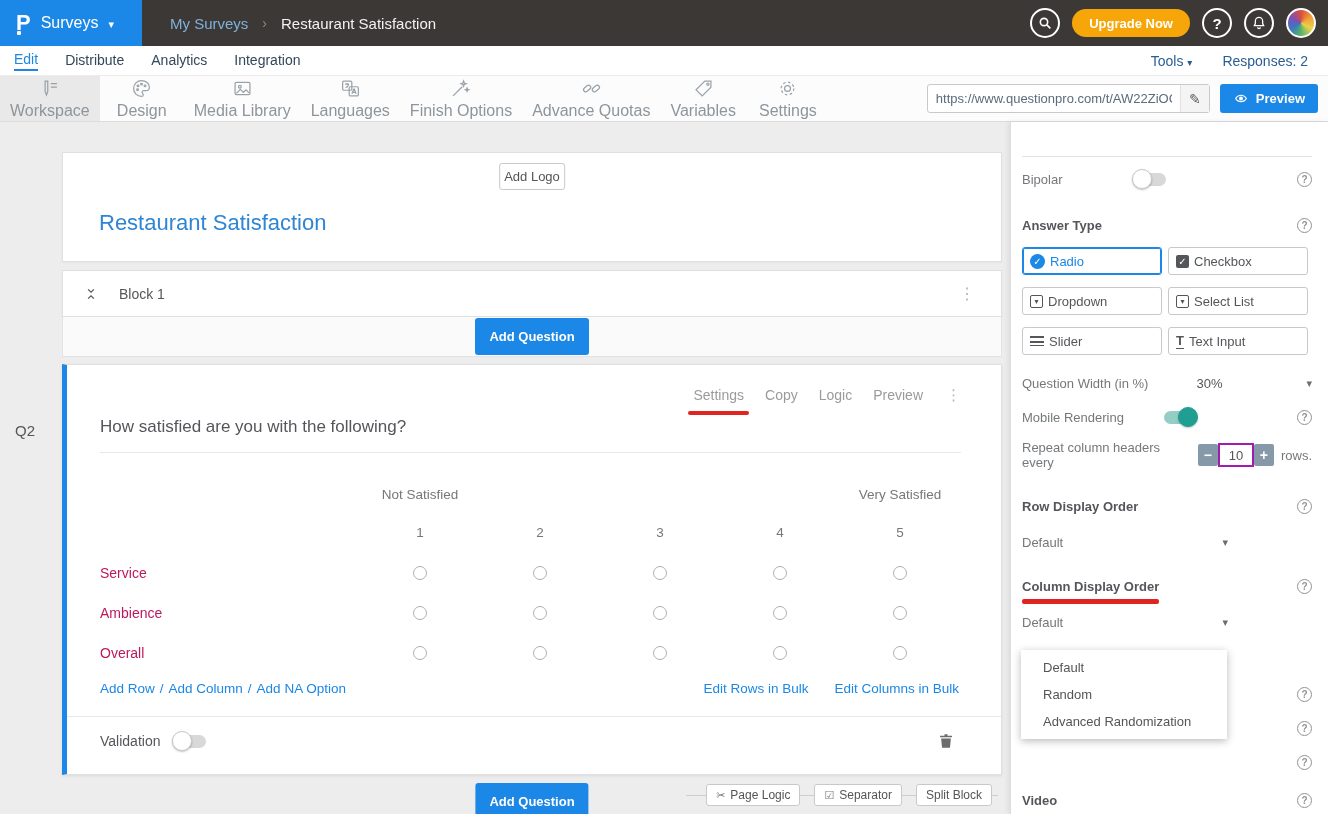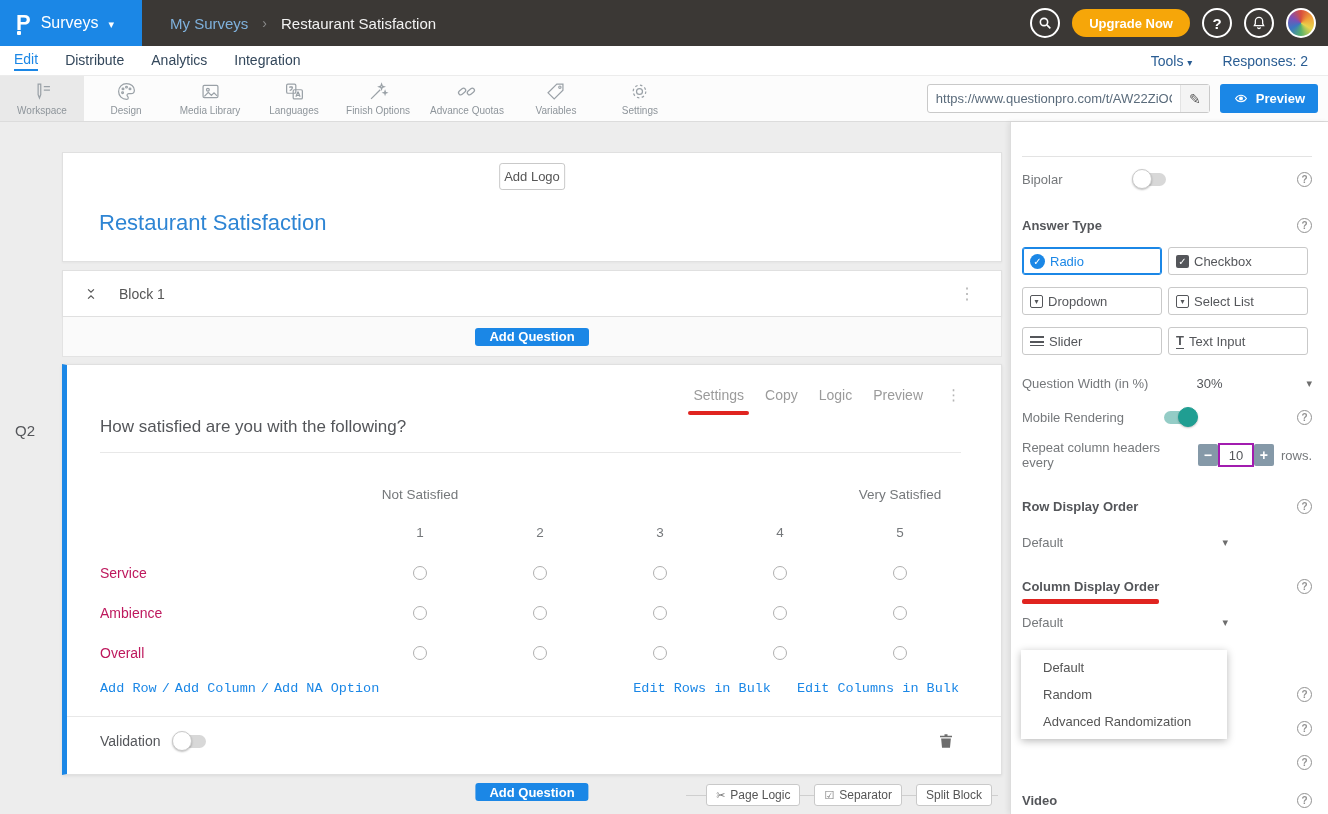--- a/index.html
+++ b/index.html
@@ -30,21 +30,21 @@
   .nav-right { margin-left:auto; display:flex; align-items:center; gap:30px; padding-right:6px; }
   .tools-link { color:#2a5d93; font-size:14px; cursor:pointer; }
   .tools-link .caret { font-size:10px; }
   .responses { color:#2a5d93; font-size:14px; cursor:pointer; }
 
   
   .toolbar { position:absolute; top:76px; left:0; width:1328px; height:46px; background:#fcfcfc; border-bottom:1px solid #dcdcdc; display:flex; align-items:stretch; }
   .tool-item { min-width:84px; padding:0 10px; display:flex; flex-direction:column; align-items:center; justify-content:center; gap:3px; color:#8e959b; cursor:pointer; }
   .tool-item.active { background:#e9e9e9; }
   .tool-item svg { width:21px; height:21px; stroke:#9aa1a7; stroke-width:1.4; fill:none; }
-  .tool-label { font-size:10px; white-space:nowrap; }
+  .tool-label { font-size:16px; white-space:nowrap; }
   .toolbar-right { position:absolute; right:10px; top:8px; display:flex; align-items:center; gap:10px; }
   .url-wrap { display:flex; align-items:center; background:#fff; border:1px solid #c9c9c9; border-radius:3px; height:29px; width:283px; }
   .url-input { border:none; outline:none; flex:1; padding:0 8px; font-size:13px; color:#5a6b7b; font-family:"Liberation Sans", sans-serif; background:transparent; }
   .url-pencil { padding:0 8px; color:#555; font-size:14px; cursor:pointer; border-left:1px solid #e3e3e3; height:100%; display:flex; align-items:center; background:#f4f4f4; }
   .preview-btn { background:#1b87e6; color:#fff; border:none; border-radius:3px; height:29px; padding:0 13px; font-size:13px; font-weight:700; display:flex; align-items:center; gap:7px; cursor:pointer; }
   .preview-btn svg { width:16px; height:13px; }
 
   
   .content { position:absolute; top:122px; left:0; width:1328px; height:692px; background:#ededed; }
   .q-num { position:absolute; left:15px; top:300px; font-size:15px; color:#54565a; }
@@ -55,38 +55,38 @@
   .add-logo-btn { position:absolute; left:50%; transform:translateX(-50%); top:10px; background:#fff; border:1px solid #c9c9c9; border-radius:3px; padding:5px 4px; font-size:13px; color:#555; cursor:pointer; font-family:"Liberation Sans", sans-serif; }
   .survey-title { position:absolute; left:36px; top:57px; font-size:22px; color:#2e85d4; cursor:text; }
 
   .block-bar { position:absolute; top:148px; left:0; width:940px; height:47px; display:flex; align-items:center; }
   .collapse-icon { margin-left:21px; width:16px; height:16px; color:#555; cursor:pointer; }
   .collapse-icon svg { width:14px; height:16px; stroke:#555; stroke-width:2; fill:none; }
   .block-title { margin-left:19px; font-size:14px; color:#555; }
   .block-dots { margin-left:auto; margin-right:26px; color:#b5b5b5; font-size:16px; cursor:pointer; letter-spacing:0; }
 
   .addq-strip { position:absolute; top:195px; left:0; width:940px; height:40px; background:#fafafa; border:1px solid #e3e3e3; border-top:none; display:flex; align-items:center; justify-content:center; }
-  .addq-btn { background:#1b87e6; color:#fff; font-weight:700; font-size:13px; border:none; border-radius:3px; height:18px; padding:0 14px; cursor:pointer; font-family:"Liberation Sans", sans-serif; }
+  .addq-btn { background:#1b87e6; color:#fff; font-weight:700; font-size:13px; border:none; border-radius:3px; height:37px; padding:0 14px; cursor:pointer; font-family:"Liberation Sans", sans-serif; }
 
   .question-card { position:absolute; top:242px; left:0; width:940px; height:411px; background:#fff; border:1px solid #e0e0e0; border-left:5px solid #1b87e6; box-shadow:0 1px 3px rgba(0,0,0,.08); }
   .q-tabs { position:absolute; top:21px; right:40px; display:flex; gap:21px; align-items:center; }
   .q-tab { color:#9b9b9b; font-size:14px; cursor:pointer; position:relative; }
   .q-tab.active::after { content:""; position:absolute; left:-5px; right:-5px; top:24px; height:4px; background:#e02420; border-radius:2px; }
   .q-tab-dots { color:#b5b5b5; font-size:15px; cursor:pointer; margin-left:2px; }
   .q-text { position:absolute; left:33px; top:52px; font-size:17px; color:#54565a; cursor:text; }
   .q-divider { position:absolute; left:33px; right:40px; top:87px; border-top:1px solid #e8e8e8; }
 
   .matrix { position:absolute; left:33px; top:112px; display:grid; grid-template-columns:260px repeat(5,120px); }
   .m-scale { height:36px; line-height:36px; text-align:center; color:#75787b; font-size:13.5px; white-space:nowrap; }
   .m-colnum { height:40px; line-height:40px; text-align:center; color:#75787b; font-size:13.5px; }
   .m-rowlabel { height:40px; line-height:40px; color:#be185d; font-size:14px; cursor:text; }
   .m-cell { height:40px; display:flex; align-items:center; justify-content:center; }
   .radio { width:14px; height:14px; border:1px solid #b0b0b0; border-radius:50%; background:#fff; cursor:pointer; }
 
-  .links-row { position:absolute; left:33px; right:42px; top:316px; display:flex; font-size:13.5px;font-family:Liberation Mono, monospace; }
+  .links-row { position:absolute; left:33px; right:42px; top:316px; display:flex; font-size:13.5px; }
   .blue-link { color:#1b87e6; cursor:pointer; }
   .link-sep { color:#1b87e6; margin:0 5px; }
   .bulk-gap { width:26px; }
   .spacer { flex:1; }
 
   .q-divider2 { position:absolute; left:0; right:0; top:351px; border-top:1px solid #e8e8e8; }
   .validation-row { position:absolute; left:33px; top:368px; display:flex; align-items:center; gap:14px; }
   .validation-label { font-size:14px; color:#54565a; }
   .trash { position:absolute; right:46px; top:366px; width:18px; height:20px; color:#6d6d6d; cursor:pointer; }
   .trash svg { width:18px; height:20px; fill:#6d6d6d; }

